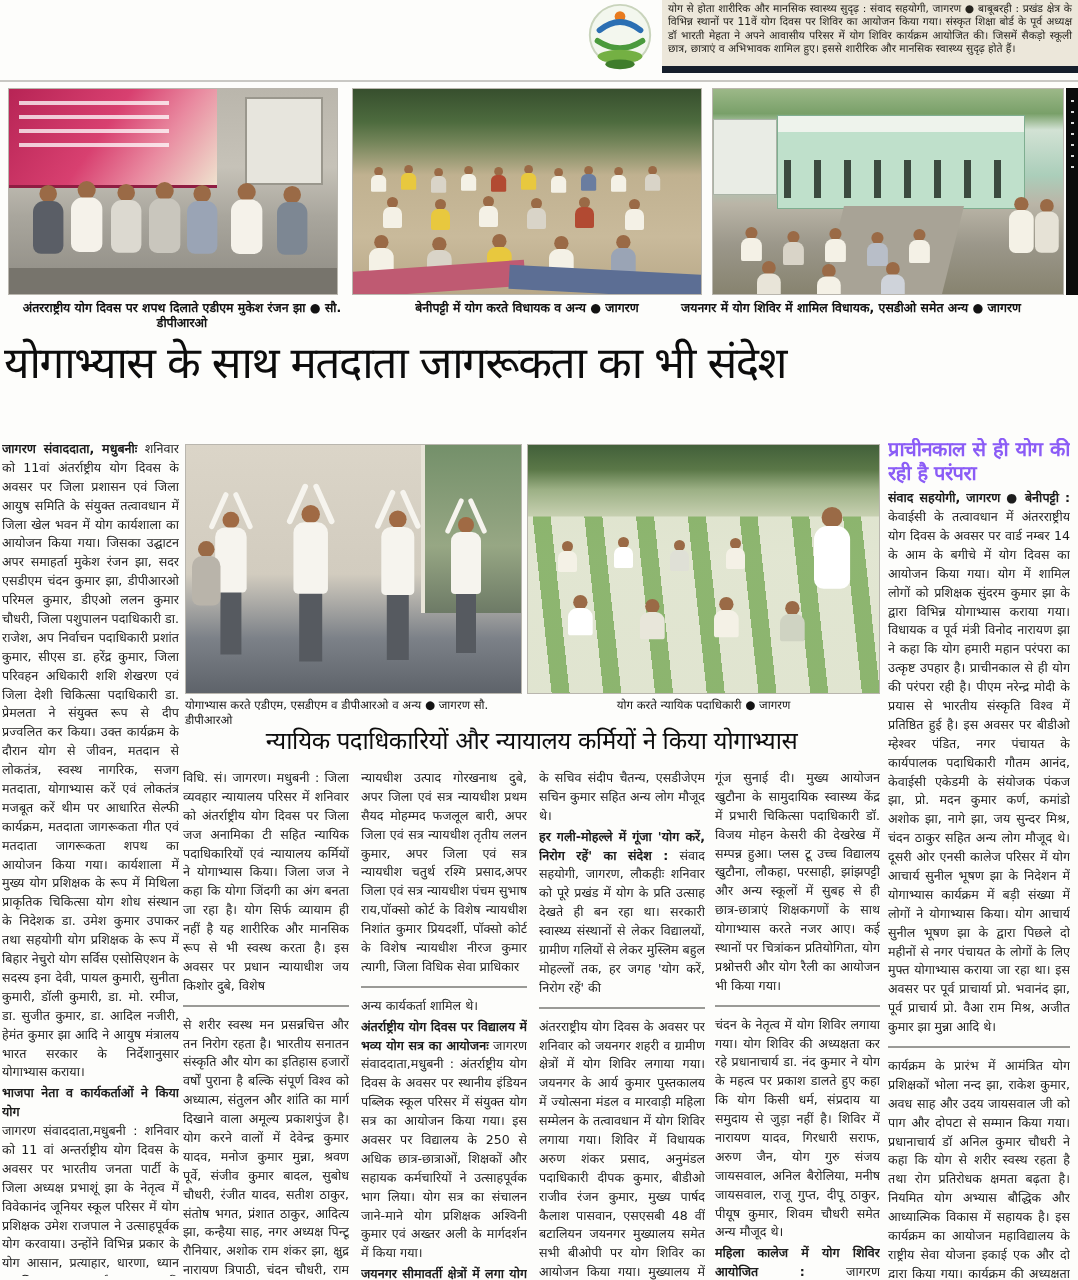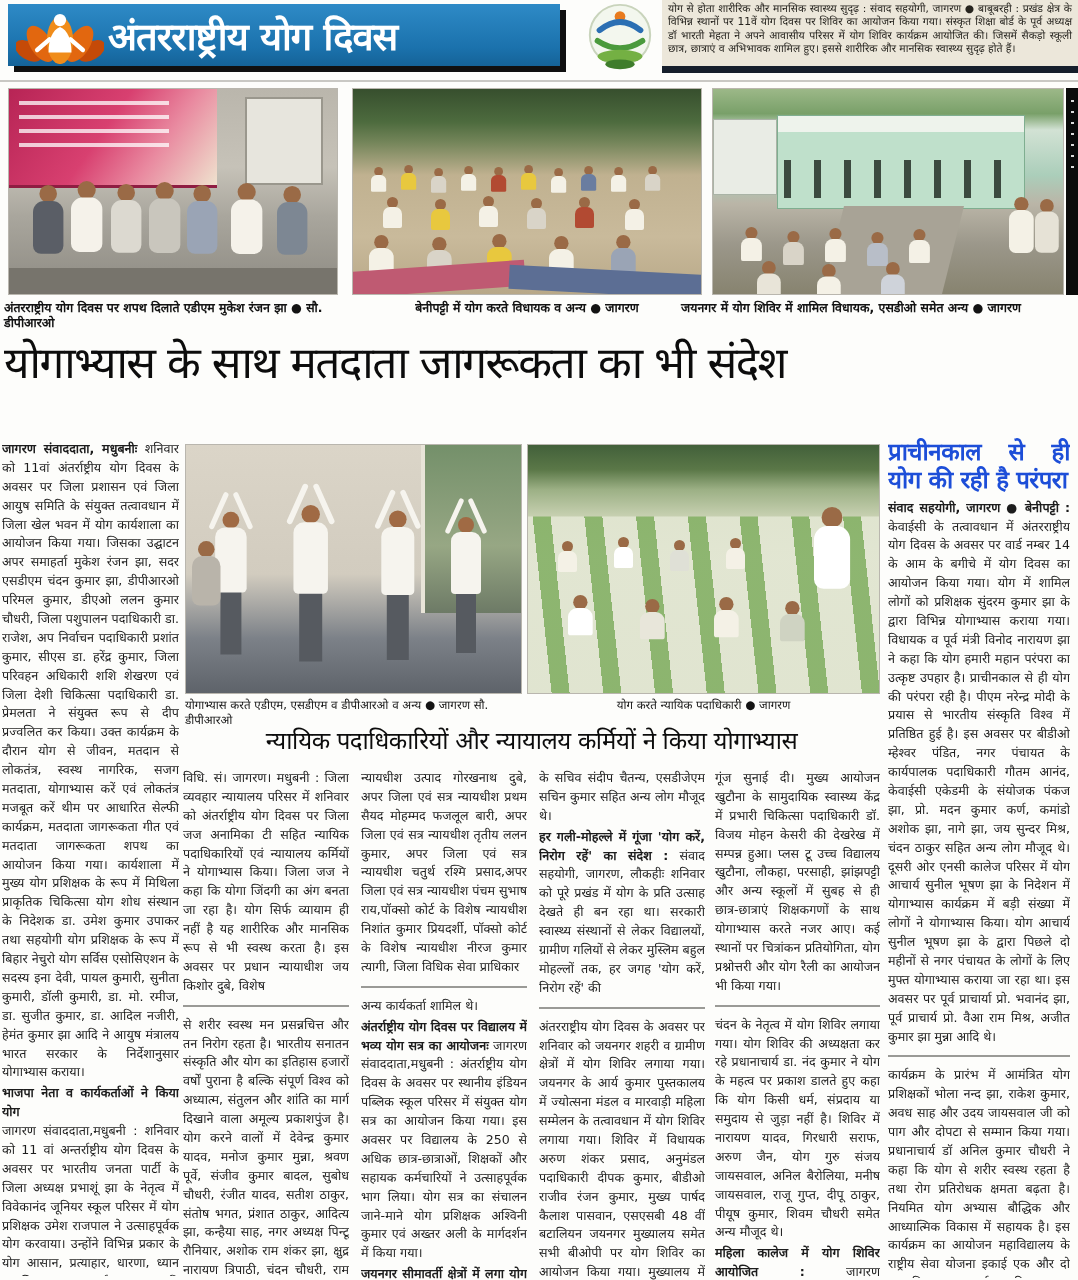--- a/index.html
+++ b/index.html
@@ -64,65 +64,52 @@
   .pa{position:absolute;width:36px;height:150px;transform-origin:top left;display:block;}
   .pa::before{content:"";position:absolute;top:14px;left:10px;width:16px;height:16px;border-radius:50%;background:#a06a44;}
   .pa::after{content:"";position:absolute;top:29px;left:3px;width:30px;height:62px;border-radius:9px 9px 4px 4px;background:var(--c,#f6f4ee);}
   .pa .al,.pa .ar{position:absolute;top:-6px;width:5px;height:38px;background:var(--c,#f6f4ee);border-radius:3px;display:block;}
   .pa .al{left:4px;transform:rotate(24deg);}
   .pa .ar{right:4px;transform:rotate(-24deg);}
   .pa .lg{position:absolute;bottom:0;left:8px;width:20px;height:60px;background:#565a60;display:block;}
 
   
   .caption{position:absolute;top:301px;font-size:12.4px;font-weight:700;color:#131313;line-height:1.2;}
-  #cap1{left:4px;width:332px;}
+  #cap1{left:16px;width:332px;text-align:center;}
   #cap2{left:352px;width:350px;text-align:center;}
   #cap3{left:636px;width:430px;text-align:center;}
   .headline1{position:absolute;left:4px;top:331px;width:1068px;font-size:44px;font-weight:400;
     color:#0c0c0c;letter-spacing:-1.5px;white-space:nowrap;overflow:hidden;}
   .subheadline{position:absolute;left:0;top:401px;width:1078px;height:32px;background:#fbd903;
     color:#2b1e00;font-size:20px;font-weight:700;line-height:32px;padding-left:8px;box-sizing:border-box;
     white-space:nowrap;overflow:hidden;}
 
   
   .bodytext{font-size:12.6px;line-height:1.5;text-align:justify;color:#1d1d1d;}
   .bodytext p{margin:0 0 2px 0;}
   .lead-in{font-weight:700;}
   .col-left{position:absolute;left:2px;top:440px;width:177px;height:836px;overflow:hidden;}
   .col-right{position:absolute;left:888px;top:438px;width:182px;height:840px;overflow:hidden;}
-  .col-right h3{margin:0 0 4px 0;font-size:24px;line-height:1.18;font-weight:800;color:#1d4ed8;letter-spacing:-0.5px;}
+  .col-right h3{margin:0 0 4px 0;font-size:20px;line-height:1.18;font-weight:800;color:#8b5cf6;letter-spacing:-0.5px;}
   .story-div{border:none;border-top:2px solid #9a9a96;margin:9px 0;}
   .sub-story-head{font-weight:800;}
 
   .cap-mid{position:absolute;top:697px;font-size:11.6px;font-weight:400;color:#131313;}
   #capA{left:185px;width:337px;}
   #capB{left:527px;width:353px;text-align:center;}
   .headline2{position:absolute;left:183px;top:723px;width:697px;height:42px;overflow:hidden;
     font-size:24px;font-weight:400;text-align:center;color:#0c0c0c;letter-spacing:-0.5px;}
   .mid-col{position:absolute;top:769px;width:166px;height:511px;overflow:hidden;}
   #mc1{left:183px;} #mc2{left:361px;} #mc3{left:539px;} #mc4{left:715px;width:165px;}
 </style>
 </head>
 <body>
 
 <div class="page">
 
-  <div class="banner">
-    <svg class="lotus" viewBox="0 0 100 64" aria-hidden="true">
-      <ellipse cx="14" cy="50" rx="10" ry="17" fill="#c54a08" transform="rotate(-58 14 50)"></ellipse>
-      <ellipse cx="86" cy="50" rx="10" ry="17" fill="#c54a08" transform="rotate(58 86 50)"></ellipse>
-      <ellipse cx="28" cy="42" rx="12" ry="23" fill="#e2670f" transform="rotate(-32 28 42)"></ellipse>
-      <ellipse cx="72" cy="42" rx="12" ry="23" fill="#e2670f" transform="rotate(32 72 42)"></ellipse>
-      <ellipse cx="50" cy="38" rx="15" ry="27" fill="#f08c1a"></ellipse>
-      <circle cx="50" cy="15" r="7" fill="#ffffff"></circle>
-      <path d="M50 23 C41 27 37 37 37 52 L63 52 C63 37 59 27 50 23 Z" fill="#ffffff"></path>
-      <path d="M38 37 L24 49 M62 37 L76 49" stroke="#ffffff" stroke-width="5" stroke-linecap="round"></path>
-    </svg>
-    <div class="banner-title">अंतरराष्ट्रीय योग दिवस</div>
-  </div>
 
   <svg class="emblem" viewBox="0 0 72 76" aria-hidden="true">
     <circle cx="36" cy="36" r="31" fill="#f3f7ee" stroke="#c9d4bc" stroke-width="2"></circle>
     <circle cx="36" cy="17" r="5.5" fill="#e87b1e"></circle>
     <path d="M15 31 q21 -17 42 0" stroke="#2b6fb3" stroke-width="6" fill="none" stroke-linecap="round"></path>
     <path d="M13 42 q23 15 46 0" stroke="#4a9a3c" stroke-width="6" fill="none" stroke-linecap="round"></path>
     <ellipse cx="36" cy="58" rx="23" ry="7" fill="#74b043"></ellipse>
     <ellipse cx="36" cy="66" rx="15" ry="5" fill="#3f7d2c"></ellipse>
   </svg>
 

